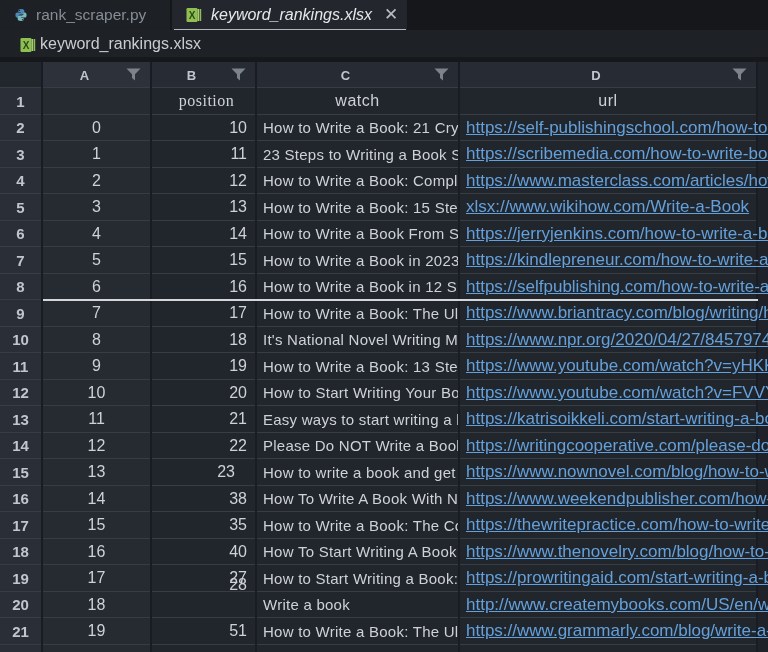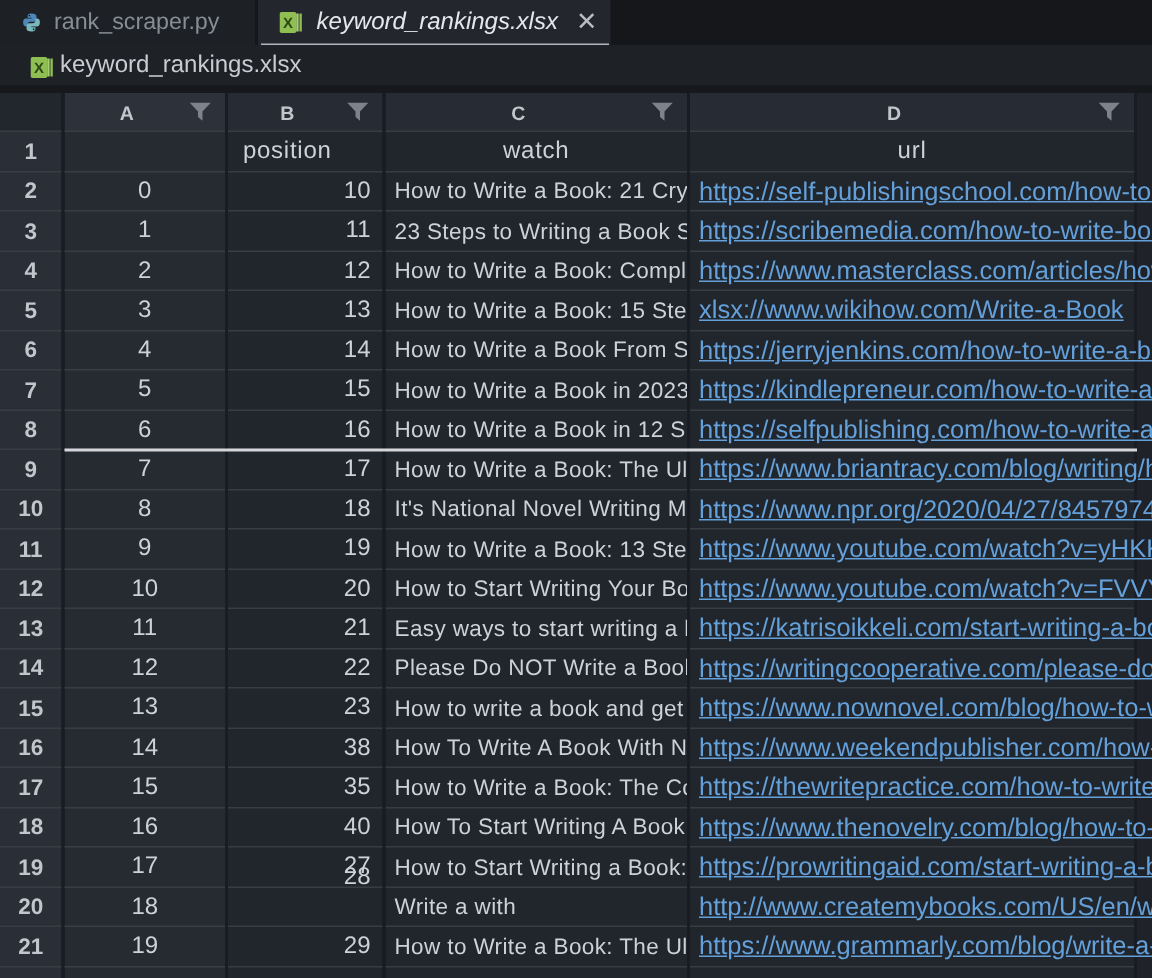--- a/index.html
+++ b/index.html
@@ -92,21 +92,21 @@
 </svg>
 <div class="txt hdl ctr" style="left:257px;top:62px;width:201px;height:26px;padding-right:24px">C</div>
 <svg width="15" height="13" viewBox="0 0 15 13" style="position:absolute;left:434px;top:68px">
 <path d="M0.5 0.5h14L9 6.3v6.2L6 10V6.3z" fill="#7d838c"></path>
 </svg>
 <div class="txt hdl ctr" style="left:460px;top:62px;width:296px;height:26px;padding-right:24px">D</div>
 <svg width="15" height="13" viewBox="0 0 15 13" style="position:absolute;left:732px;top:68px">
 <path d="M0.5 0.5h14L9 6.3v6.2L6 10V6.3z" fill="#7d838c"></path>
 </svg>
 <div class="txt rh ctr" style="left:0px;top:88px;width:41px;height:26.5px;">1</div>
-<div class="txt b16 ctr" style="left:140px;top:88px;width:103px;height:26.5px;">position</div>
+<div class="txt b16 ctr" style="left:155px;top:88px;width:103px;height:26.5px;font-family:Liberation Serif, serif;">position</div>
 <div class="txt b16 ctr" style="left:257px;top:88px;width:201px;height:26.5px;">watch</div>
 <div class="txt b16 ctr" style="left:460px;top:88px;width:296px;height:26.5px;">url</div>
 <div class="txt rh ctr" style="left:0px;top:114.5px;width:41px;height:26.5px;">2</div>
 <div class="txt n16 ctr" style="left:43px;top:114.5px;width:107px;height:26.5px;">0</div>
 <div class="txt n16 rnum" style="left:152px;top:114.5px;width:103px;height:26.5px;">10</div>
 <div class="txt t15 lft" style="left:257px;top:114.5px;width:201px;height:26.5px;overflow:hidden">How to Write a Book: 21 Crystal-Clear Steps to Success</div>
 <div class="txt url lft" style="left:460px;top:114.5px;width:308px;height:26.5px;overflow:hidden">https://self-publishingschool.com/how-to-write-a-book/</div>
 <div class="txt rh ctr" style="left:0px;top:141.0px;width:41px;height:26.5px;">3</div>
 <div class="txt n16 ctr" style="left:43px;top:141.0px;width:107px;height:26.5px;">1</div>
 <div class="txt n16 rnum" style="left:152px;top:141.0px;width:103px;height:26.5px;">11</div>
@@ -162,21 +162,21 @@
 <div class="txt n16 rnum" style="left:152px;top:406.0px;width:103px;height:26.5px;">21</div>
 <div class="txt t15 lft" style="left:257px;top:406.0px;width:201px;height:26.5px;overflow:hidden">Easy ways to start writing a book</div>
 <div class="txt url lft" style="left:460px;top:406.0px;width:308px;height:26.5px;overflow:hidden">https://katrisoikkeli.com/start-writing-a-book-today/</div>
 <div class="txt rh ctr" style="left:0px;top:432.5px;width:41px;height:26.5px;">14</div>
 <div class="txt n16 ctr" style="left:43px;top:432.5px;width:107px;height:26.5px;">12</div>
 <div class="txt n16 rnum" style="left:152px;top:432.5px;width:103px;height:26.5px;">22</div>
 <div class="txt t15 lft" style="left:257px;top:432.5px;width:201px;height:26.5px;overflow:hidden">Please Do NOT Write a Book (Until You've Read This)</div>
 <div class="txt url lft" style="left:460px;top:432.5px;width:308px;height:26.5px;overflow:hidden">https://writingcooperative.com/please-do-not-write-a-book</div>
 <div class="txt rh ctr" style="left:0px;top:459.0px;width:41px;height:26.5px;">15</div>
 <div class="txt n16 ctr" style="left:43px;top:459.0px;width:107px;height:26.5px;">13</div>
-<div class="txt n16 rnum" style="left:152px;top:459.0px;width:103px;height:26.5px;">23</div>
+<div class="txt n16 rnum" style="left:140px;top:459.0px;width:103px;height:26.5px;">23</div>
 <div class="txt t15 lft" style="left:257px;top:459.0px;width:201px;height:26.5px;overflow:hidden">How to write a book and get it published</div>
 <div class="txt url lft" style="left:460px;top:459.0px;width:308px;height:26.5px;overflow:hidden">https://www.nownovel.com/blog/how-to-write-a-book-now/</div>
 <div class="txt rh ctr" style="left:0px;top:485.5px;width:41px;height:26.5px;">16</div>
 <div class="txt n16 ctr" style="left:43px;top:485.5px;width:107px;height:26.5px;">14</div>
 <div class="txt n16 rnum" style="left:152px;top:485.5px;width:103px;height:26.5px;">38</div>
 <div class="txt t15 lft" style="left:257px;top:485.5px;width:201px;height:26.5px;overflow:hidden">How To Write A Book With No Experience: 7 Tips</div>
 <div class="txt url lft" style="left:460px;top:485.5px;width:308px;height:26.5px;overflow:hidden">https://www.weekendpublisher.com/how-to-write-a-book/</div>
 <div class="txt rh ctr" style="left:0px;top:512.0px;width:41px;height:26.5px;">17</div>
 <div class="txt n16 ctr" style="left:43px;top:512.0px;width:107px;height:26.5px;">15</div>
 <div class="txt n16 rnum" style="left:152px;top:512.0px;width:103px;height:26.5px;">35</div>
@@ -188,18 +188,18 @@
 <div class="txt t15 lft" style="left:257px;top:538.5px;width:201px;height:26.5px;overflow:hidden">How To Start Writing A Book: First Steps</div>
 <div class="txt url lft" style="left:460px;top:538.5px;width:308px;height:26.5px;overflow:hidden">https://www.thenovelry.com/blog/how-to-start-writing-a-book</div>
 <div class="txt rh ctr" style="left:0px;top:565.0px;width:41px;height:26.5px;">19</div>
 <div class="txt n16 ctr" style="left:43px;top:565.0px;width:107px;height:26.5px;">17</div>
 <div class="txt n16 rnum" style="left:152px;top:565.0px;width:103px;height:26.5px;">27</div>
 <div class="txt t15 lft" style="left:257px;top:565.0px;width:201px;height:26.5px;overflow:hidden">How to Start Writing a Book: A Definitive Guide</div>
 <div class="txt url lft" style="left:460px;top:565.0px;width:308px;height:26.5px;overflow:hidden">https://prowritingaid.com/start-writing-a-book-guide</div>
 <div class="txt rh ctr" style="left:0px;top:591.5px;width:41px;height:26.5px;">20</div>
 <div class="txt n16 ctr" style="left:43px;top:591.5px;width:107px;height:26.5px;">18</div>
 <div class="txt n16 rnum" style="left:152px;top:572px;width:103px;height:26.5px;">28</div>
-<div class="txt t15 lft" style="left:257px;top:591.5px;width:201px;height:26.5px;overflow:hidden">Write a with</div>
+<div class="txt t15 lft" style="left:257px;top:591.5px;width:201px;height:26.5px;overflow:hidden">Write a book</div>
 <div class="txt url lft" style="left:460px;top:591.5px;width:308px;height:26.5px;overflow:hidden">http://www.createmybooks.com/US/en/write-a-book-online</div>
 <div class="txt rh ctr" style="left:0px;top:618.0px;width:41px;height:26.5px;">21</div>
 <div class="txt n16 ctr" style="left:43px;top:618.0px;width:107px;height:26.5px;">19</div>
-<div class="txt n16 rnum" style="left:152px;top:618.0px;width:103px;height:26.5px;">29</div>
+<div class="txt n16 rnum" style="left:152px;top:618.0px;width:103px;height:26.5px;">51</div>
 <div class="txt t15 lft" style="left:257px;top:618.0px;width:201px;height:26.5px;overflow:hidden">How to Write a Book: The Ultimate Guide</div>
 <div class="txt url lft" style="left:460px;top:618.0px;width:308px;height:26.5px;overflow:hidden">https://www.grammarly.com/blog/write-a-book-guide/</div>
 </body></html>

